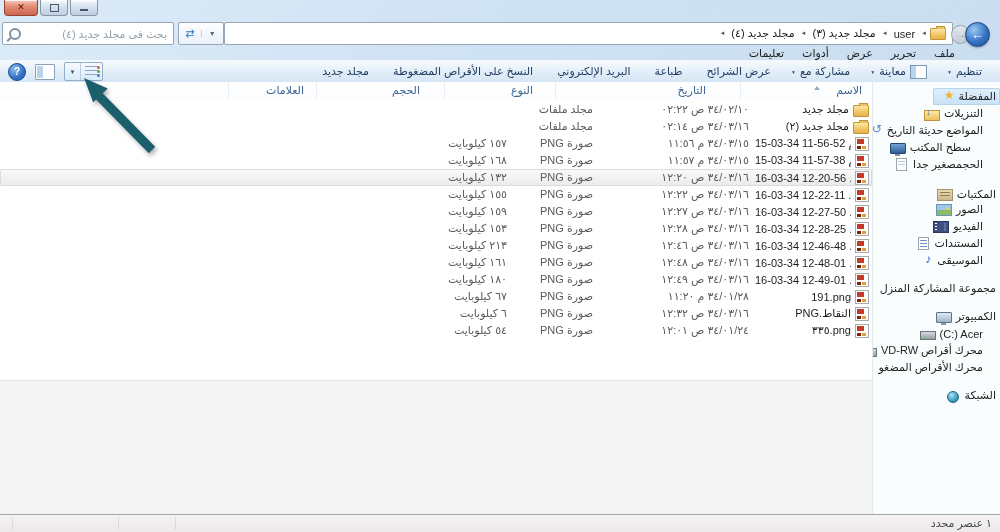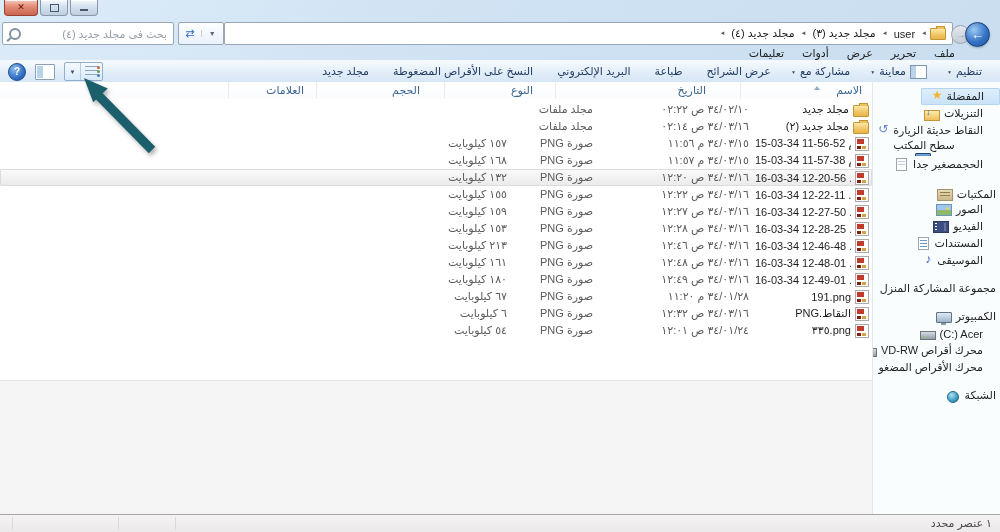--- a/index.html
+++ b/index.html
@@ -267,36 +267,36 @@
         <span class="vs-icon">
             <span class="listglyph"></span>
           </span>
       </div>
     </div>
   </div>
 
   <div class="nav">
     <div style="padding-top:6px;">
 
-        <div class="srow sel" style="padding-right: 16px;">
+        <div class="srow sel" style="padding-right: 4px;">
           <span class="slabel">المفضلة</span>
           <span class="sicon i-star"></span>
         </div>
 
         <div class="srow" style="padding-right: 17px;">
           <span class="slabel">التنزيلات</span>
           <span class="sicon i-downloads"></span>
         </div>
 
         <div class="srow" style="padding-right: 17px;">
-          <span class="slabel">النقاط حديثة الزيارة</span>
+          <span class="slabel">المواضع حديثة التاريخ</span>
           <span class="sicon i-recent"></span>
         </div>
 
-        <div class="srow" style="padding-right: 29px; flex-direction: column;">
+        <div class="srow" style="padding-right: 29px;">
           <span class="slabel">سطح المكتب</span>
           <span class="sicon i-desktop"></span>
         </div>
 
         <div class="srow" style="padding-right: 17px;">
           <span class="slabel">الحجمصغير جدا</span>
           <span class="sicon i-file"></span>
         </div>
 
         <div class="srow spacer">

